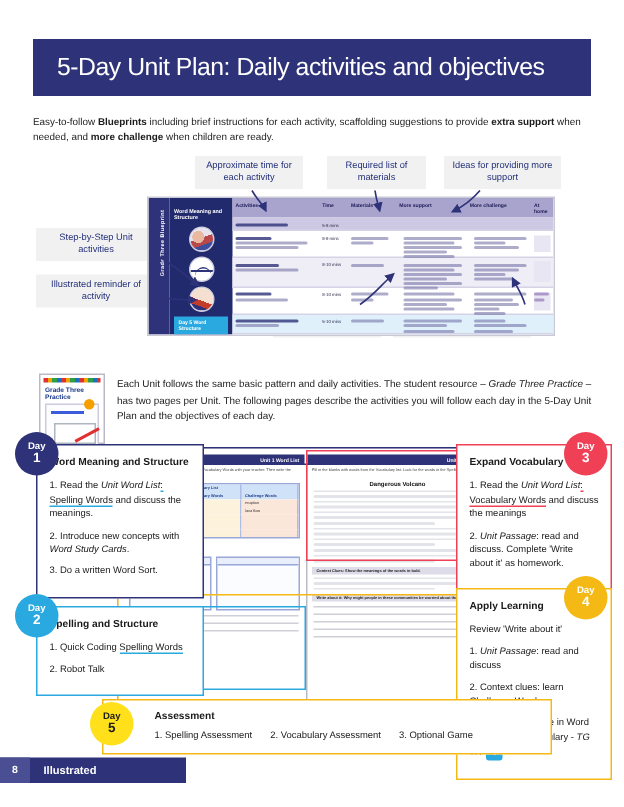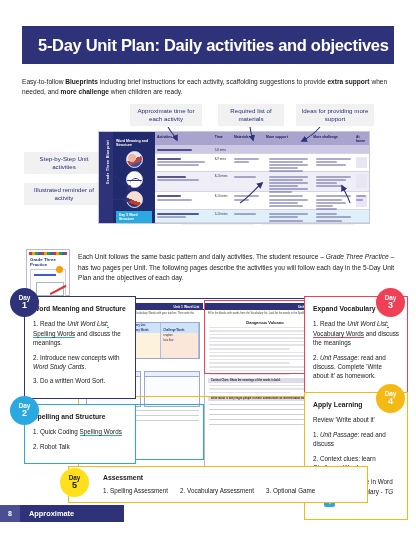--- a/index.html
+++ b/index.html
@@ -12,21 +12,21 @@
     overflow:hidden;
   }
   .page { position:absolute; inset:0; }
 
   
   .title-bar{
     position:absolute; left:22px; top:26px; width:372px; height:38px;
     background:#2e3278; display:flex; align-items:center; padding-left:16px;
   }
   .title-bar .t{
-    color:#ffffff; font-size:16.5px; font-weight:bold; letter-spacing:-0.3px;
+    color:#ffffff; font-size:16.5px; font-weight:normal; letter-spacing:-0.3px;
   }
 
   
   .intro{
     position:absolute; left:22px; top:77px; width:378px;
     font-size:6.6px; line-height:1.55; color:#1c1c1c;
   }
   .intro b{ font-weight:bold; }
 
   
@@ -560,16 +560,16 @@
       <span>3. Optional Game</span>
     </div>
   </div>
   <div class="day-badge d5">
     <span class="d">Day</span>
     <span class="n">5</span>
   </div>
 
   <div class="footer">
     <div class="pg">8</div>
-    <div class="lb">Approximate</div>
+    <div class="lb">Illustrated</div>
   </div>
 
 </div>
 
 </body></html>

